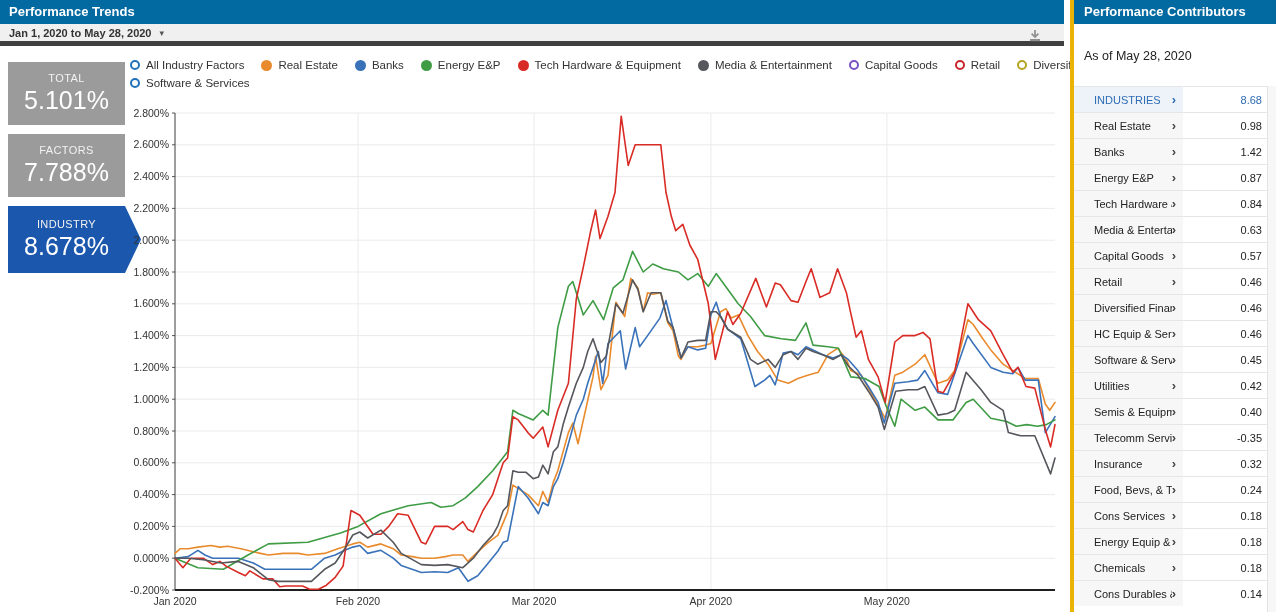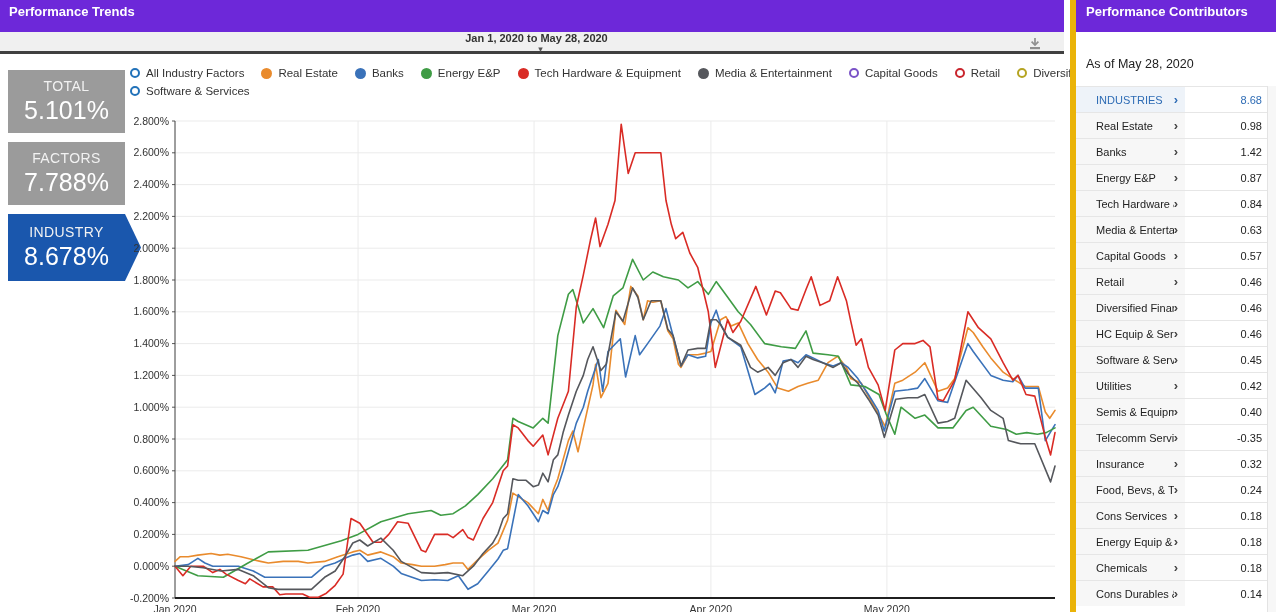--- a/index.html
+++ b/index.html
@@ -2,53 +2,53 @@
 <html><head>
 <meta charset="utf-8">
 <style>
   * { margin:0; padding:0; box-sizing:border-box; }
   html,body { width:1276px; height:612px; background:#fff; overflow:hidden;
     font-family:"Liberation Sans", sans-serif; }
   .app { display:flex; width:1276px; height:612px; }
 
   
   .left-panel { width:1064px; height:612px; position:relative; background:#fff; }
-  .panel-header { height:32px; background:#6d28d9; color:#fff; font-size:13px;
+  .panel-header { height:24px; background:#0369a1; color:#fff; font-size:13px;
     font-weight:bold; line-height:24px; padding-left:9px; }
-  .date-bar { height:22px; background:#f0f0f0; border-bottom:3px solid #404040;
-    display:flex; align-items:center; padding-left:9px; position:relative;flex-direction:column; }
+  .date-bar { height:22px; background:#f0f0f0; border-bottom:5px solid #404040;
+    display:flex; align-items:center; padding-left:9px; position:relative; }
   .date-text { font-size:11px; font-weight:bold; color:#333; cursor:pointer; }
   .caret { font-size:9px; color:#555; margin-left:8px; cursor:pointer; }
   .download { position:absolute; right:22px; top:4px; cursor:pointer; }
   .left-content { position:relative; height:566px; }
 
   .badges { position:absolute; left:8px; top:16px; }
   .badge { width:117px; height:63px; background:#9b9b9b; color:#fff; margin-bottom:9px;
     display:flex; flex-direction:column; align-items:center; justify-content:center;
     cursor:pointer; }
-  .badge-label { font-size:14px; letter-spacing:.4px; color:#f2f2f2; margin-bottom:2px; }
+  .badge-label { font-size:11px; letter-spacing:.4px; color:#f2f2f2; margin-bottom:2px; }
   .badge-value { font-size:25px; font-weight:400; }
   .badge-blue { width:133px; height:67px; background:#1a57ad; margin-bottom:0;
     clip-path:polygon(0 0, 117px 0, 133px 50%, 117px 100%, 0 100%); padding-right:16px; }
 
   .legend { position:absolute; left:130px; top:10px; width:930px; }
   .legend-row { display:flex; align-items:center; height:18px; }
   .legend-item { display:flex; align-items:center; margin-right:17px; cursor:pointer; }
   .swatch { width:11px; height:11px; border-radius:50%; margin-right:6px; flex:0 0 auto; }
   .legend-label { font-size:11.5px; color:#333; white-space:nowrap; }
 
   .chart-wrap { position:absolute; left:128px; top:54px; width:934px; height:512px; }
   .ytick { font-size:10.5px; fill:#333; }
   .xtick { font-size:10.5px; fill:#333; }
 
   
   .panel-gap { width:6px; height:612px; background:#fff; }
 
   
-  .right-panel { width:206px; height:612px; border-left:6px solid #eab308;
+  .right-panel { width:206px; height:612px; border-left:4px solid #eab308;
     position:relative; background:#fff; }
   .right-panel .panel-header { padding-left:10px; }
   .as-of { height:30px; font-size:12.5px; color:#222; padding:25px 0 0 10px; }
   .col-header { height:24px; font-size:10px; color:#333; text-align:left;
     padding:7px 12px 0 0;margin-top:26px; }
   .contrib-rows { position:absolute; left:0; right:0; top:86px; }
   .contrib-row { height:26px; display:flex; align-items:stretch;
     border-top:1px solid #e6e6e6; cursor:pointer; }
   .contrib-name { width:109px; background:#f7f7f7; display:flex; align-items:center;
     padding-left:20px; }

